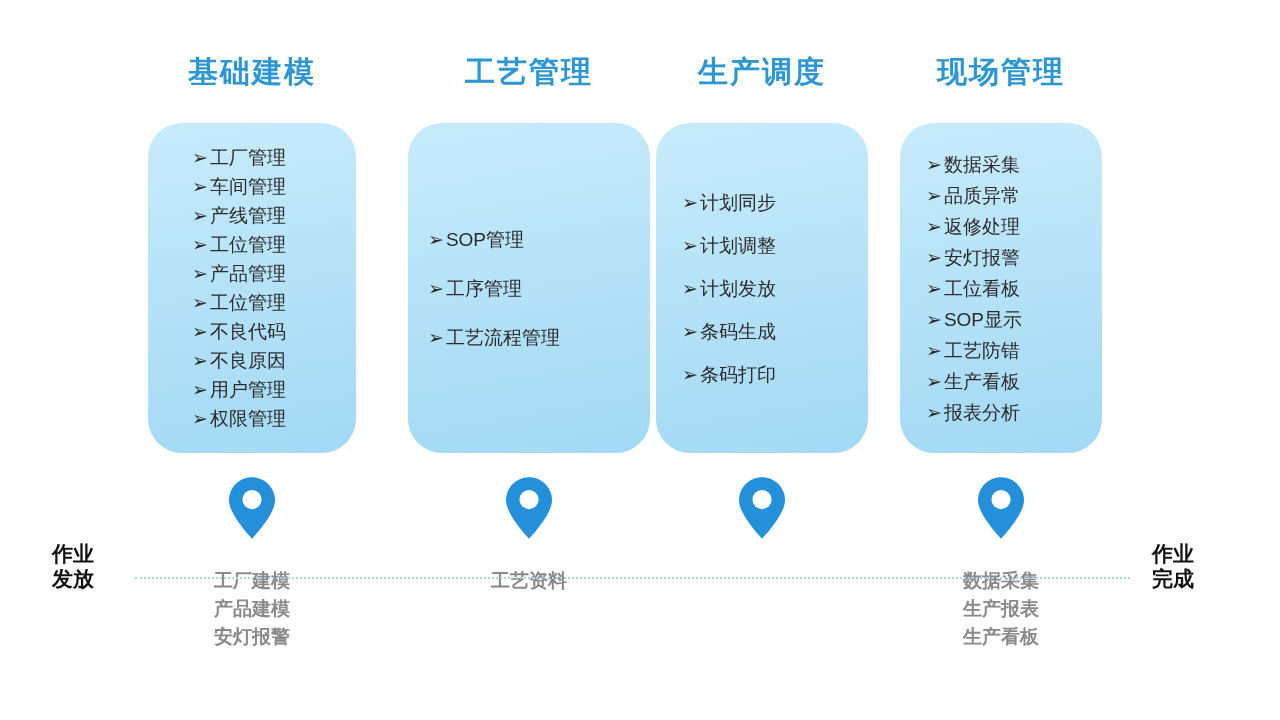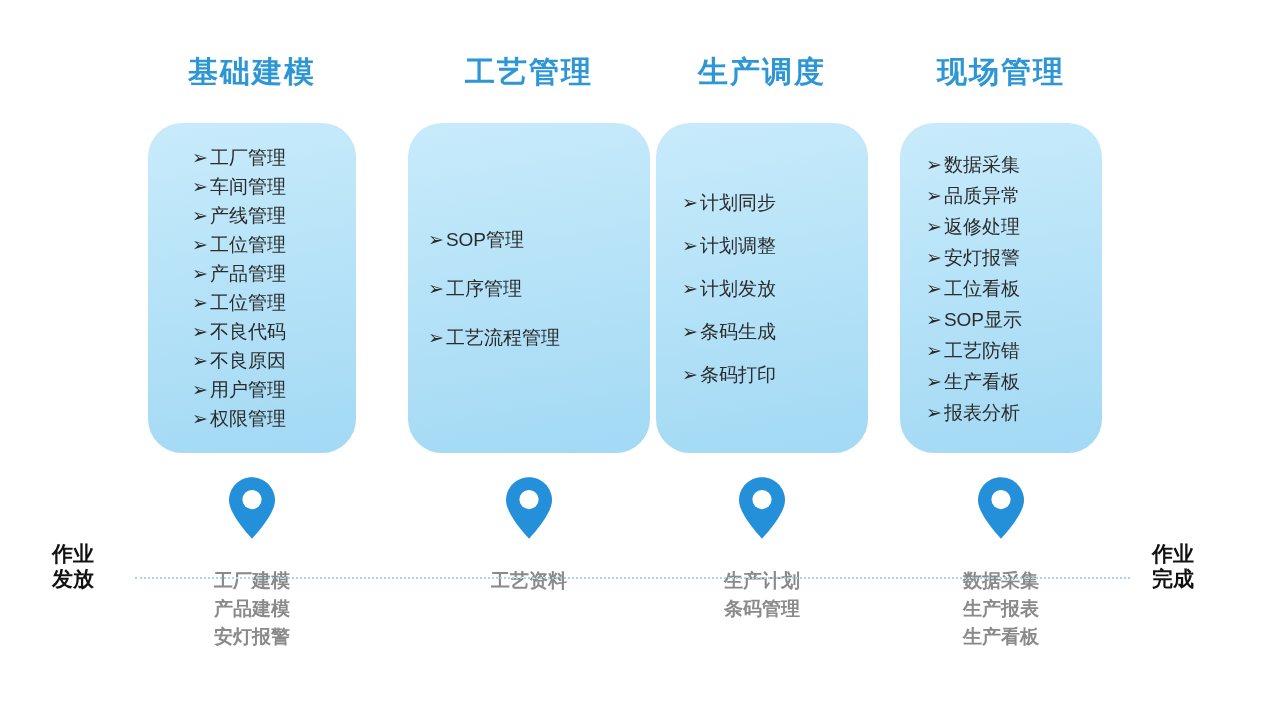--- a/index.html
+++ b/index.html
@@ -210,24 +210,20 @@
         </div>
         <div class="module-item">
           <span class="bullet">➢</span>
           <span>条码打印</span>
         </div>
       </div>
     <svg class="pin" viewBox="0 0 24 32">
       <path d="M12 0 C5.37 0 0 5.37 0 12 c0 7.6 12 20 12 20 s12 -12.4 12 -20 C24 5.37 18.63 0 12 0 Z" fill="#2490d9"></path>
       <circle cx="12" cy="11.6" r="5" fill="#ffffff"></circle>
     </svg>
-    <div class="footer">
-        <div class="footer-item">生产计划</div>
-        <div class="footer-item">条码管理</div>
-      </div>
   </div>
 
   <div class="column col-4">
     <div class="col-title">现场管理</div>
     <div class="box">
         <div class="module-item">
           <span class="bullet">➢</span>
           <span>数据采集</span>
         </div>
         <div class="module-item">

